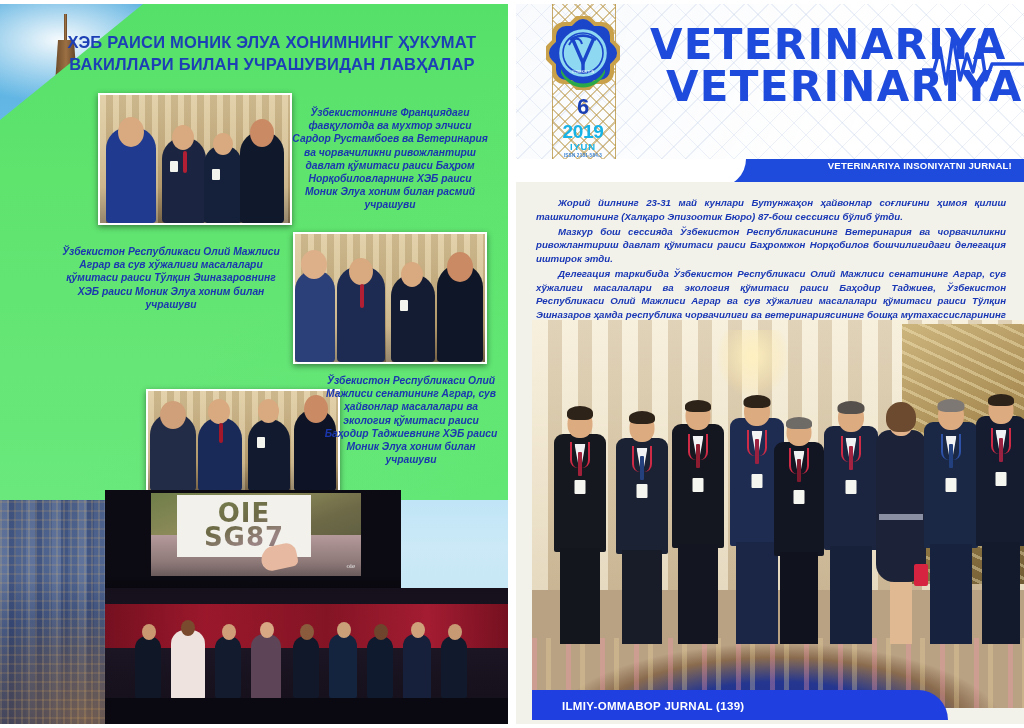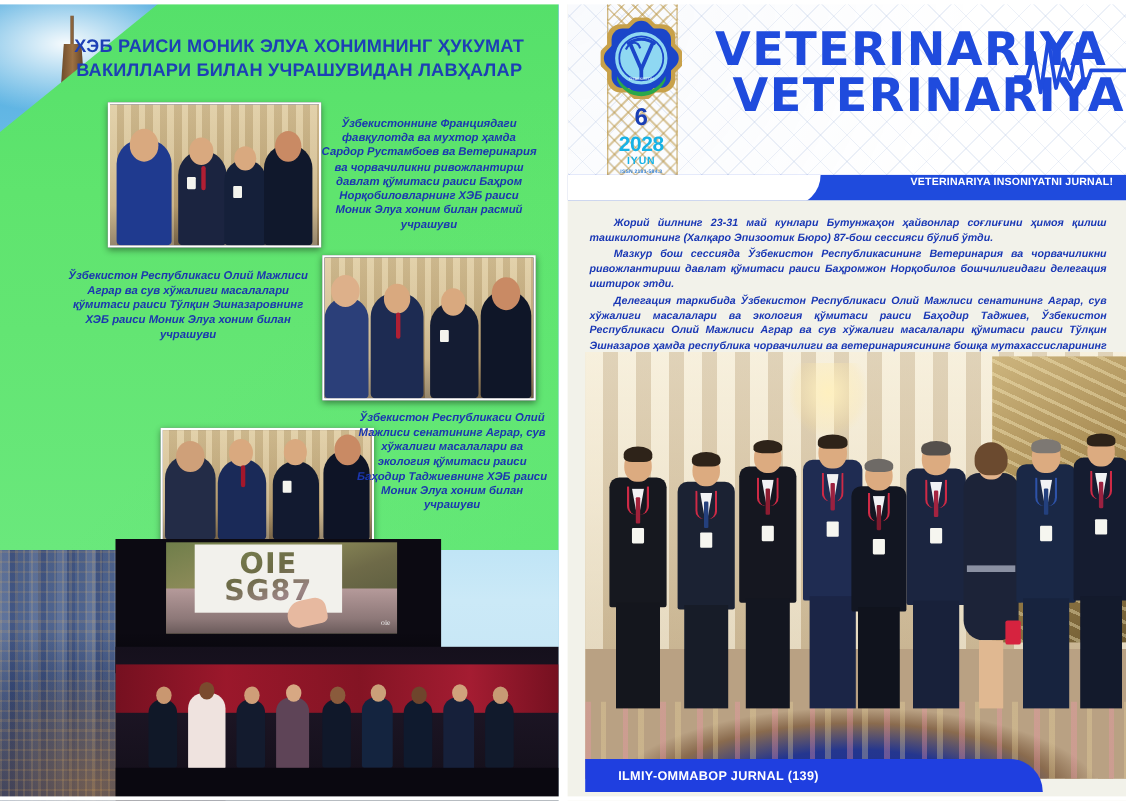--- a/index.html
+++ b/index.html
@@ -275,23 +275,23 @@
       <div class="suit" style="left:50px;width:44px;height:74px;background:#1a2a58;"></div>
       <div class="head" style="left:60px;top:8px;width:22px;height:25px;"></div>
       <div class="tie" style="left:71px;top:32px;height:20px;background:#a3172b;"></div>
       <div class="suit" style="left:100px;width:42px;height:72px;background:#121a30;"></div>
       <div class="head" style="left:110px;top:8px;width:21px;height:24px;"></div>
       <div class="badge" style="left:109px;top:46px;"></div>
       <div class="suit" style="left:146px;width:42px;height:82px;background:#0e1426;border-radius:24px 24px 4px 4px;"></div>
       <div class="head" style="left:156px;top:4px;width:24px;height:28px;background:#c98a64;"></div>
     </div>
 
-    <div class="cap cap1">Ўзбекистоннинг Франциядаги фавқулотда ва мухтор ҳамда Сардор Рустамбоев ва Ветеринария ва чорвачиликни ривожлантирш давлат қўмитаси раиси Баҳром Норқобиловларнинг ХЭБ раиси Моник Элуа хоним билан расмий учрашуви</div>
+    <div class="cap cap1">Ўзбекистоннинг Франциядаги фавқулотда ва мухтор элчиси Сардор Рустамбоев ва Ветеринария ва чорвачиликни ривожлантирш давлат қўмитаси раиси Баҳром Норқобиловларнинг ХЭБ раиси Моник Элуа хоним билан расмий учрашуви</div>
     <div class="cap cap2">Ўзбекистон Республикаси Олий Мажлиси Аграр ва сув хўжалиги масалалари қўмитаси раиси Тўлқин Эшназаровнинг  ХЭБ раиси Моник Элуа хоним билан учрашуви</div>
-    <div class="cap cap3">Ўзбекистон Республикаси Олий Мажлиси сенатининг Аграр, сув хўжалиги масалалари ва экология қўмитаси раиси Баҳодир Таджиевнинг  ХЭБ раиси Моник Элуа хоним билан учрашуви</div>
+    <div class="cap cap3">Ўзбекистон Республикаси Олий Мажлиси сенатининг Аграр, сув ҳайвонлар масалалари ва экология қўмитаси раиси Баҳодир Таджиевнинг  ХЭБ раиси Моник Элуа хоним билан учрашуви</div>
 
     <div class="stage">
       <div class="screen">
         <div class="placard">
           <div class="txt" style="white-space: pre-line;">OIE
 SG87</div>
         </div>
         <div class="hand"></div>
         <div class="oiemark">oie</div>
       </div>
@@ -348,21 +348,21 @@
             <path d="M0,10 L0,19" stroke="#1b46c9" stroke-width="3.4" stroke-linecap="round"></path>
             <path d="M-13,-13 C-4,-19 4,-19 13,-13" fill="none" stroke="#1b46c9" stroke-width="2.6"></path>
             <path d="M-14,-8 C-10,-16 -3,-16 -1,-9" fill="none" stroke="#1b46c9" stroke-width="2"></path>
             <path d="M-22,16 A24,24 0 0 0 22,16 L22,20 A24,24 0 0 1 -22,20 Z" fill="#2aa84a"></path>
             <text x="0" y="20" font-size="3.4" fill="#ffffff" text-anchor="middle" font-family="Liberation Sans, sans-serif">O'ZBEKISTON</text>
           </g>
         </svg>
       </div>
 
       <div class="issue-no">6</div>
-      <div class="issue-year">2028</div>
+      <div class="issue-year">2019</div>
       <div class="issue-month">IYUN</div>
       <div class="issue-issn">ISSN 2181-584.3</div>
 
       <div class="title-main">VETERINARIYA</div>
       <div class="title-sub">VETERINARIYA</div>
 
       <div class="ecg">
         <svg viewBox="0 0 104 72" width="104" height="72" aria-hidden="true">
           <path d="M-60 42 L12 42 L18 20 L24 56 L31 8 L38 52 L45 26 L51 44 L58 12 L64 52 L70 36 L104 36" fill="none" stroke="#1f4bdd" stroke-width="3.4" stroke-linejoin="round" stroke-linecap="round"></path>
         </svg>

